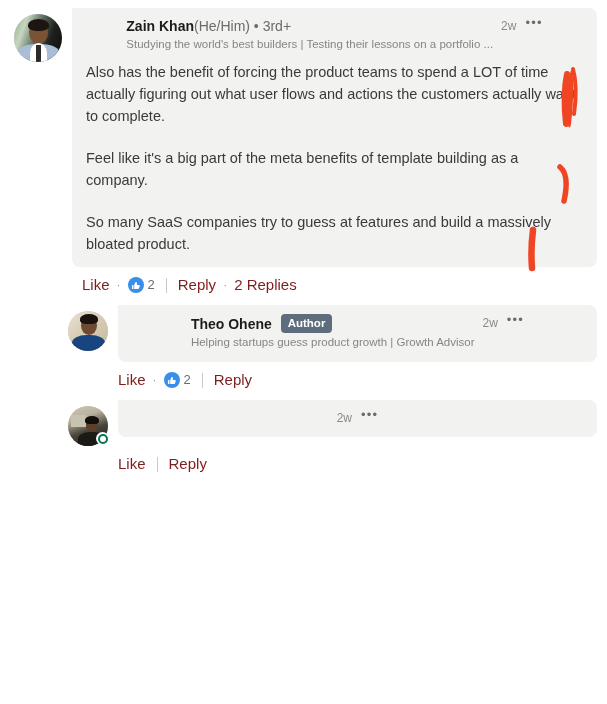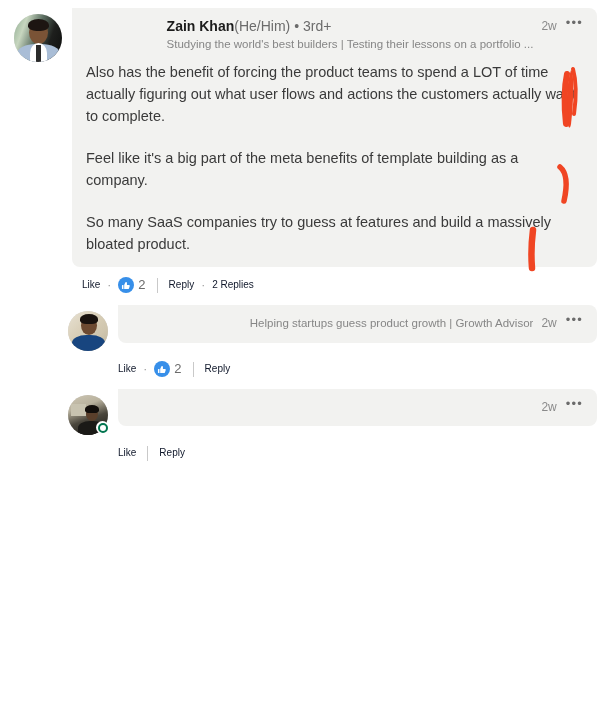--- a/index.html
+++ b/index.html
@@ -93,21 +93,21 @@
     border-radius: 0 8px 8px 8px;
     padding: 9px 14px 12px 14px;
     position: relative;
   }
   .comment.level-1 .bubble { margin-left: 10px; }
   .comment.level-2 .bubble { margin-left: 10px; }
 
   .bub-head {
     display: flex;
     align-items: flex-start;
-    justify-content: flex-end;
+    justify-content: center;
     gap: 8px;
   }
   .ident { min-width: 0; }
 
   .name-line {
     font-size: 14px;
     line-height: 18px;
     color: #404040;
     white-space: nowrap;
   }
@@ -173,22 +173,22 @@
     align-items: center;
     gap: 7px;
     font-size: 13px;
     color: #6b6b6b;
     padding: 10px 0 12px 0;
   }
   .comment.level-1 .actions { margin-left: 68px; }
   .comment.level-2 .actions { margin-left: 50px; }
 
   .act-link {
-    color: #0f172a;
-    font-size: 10px;
+    color: #7f1d1d;
+    font-size: 15px;
     line-height: 16px;
     cursor: pointer;
   }
 
   .sep-dot { color: #9a9a9a; font-size: 12px; line-height: 14px; }
 
   .sep-bar {
     width: 1px;
     height: 15px;
     background: #c9c9c9;
@@ -296,20 +296,24 @@
           <div class="av-head" style="left:13px; top:5px; width:16px; height:19px; background:#6d4a31;"></div>
           <div style="position:absolute; left:12px; top:3px; width:18px; height:10px; border-radius:50% 50% 35% 35%; background:#19120e;"></div>
           <div class="av-body" style="left:4px; top:24px; width:33px; height:18px; background:#18457f;"></div>
         </div>
       </div>
 
       <div class="bubble-col">
         <div class="bubble">
           <div class="bub-head">
             <div class="ident">
+              <div class="name-line">
+                <span class="name">Theo Ohene</span>
+                <span class="author-badge">Author</span>
+              </div>
               <div class="headline">Helping startups guess product growth | Growth Advisor</div>
             </div>
             <div class="meta">
               <span class="time">2w</span>
               <span class="dots">•••</span>
             </div>
           </div>
 
         </div>
       </div>

